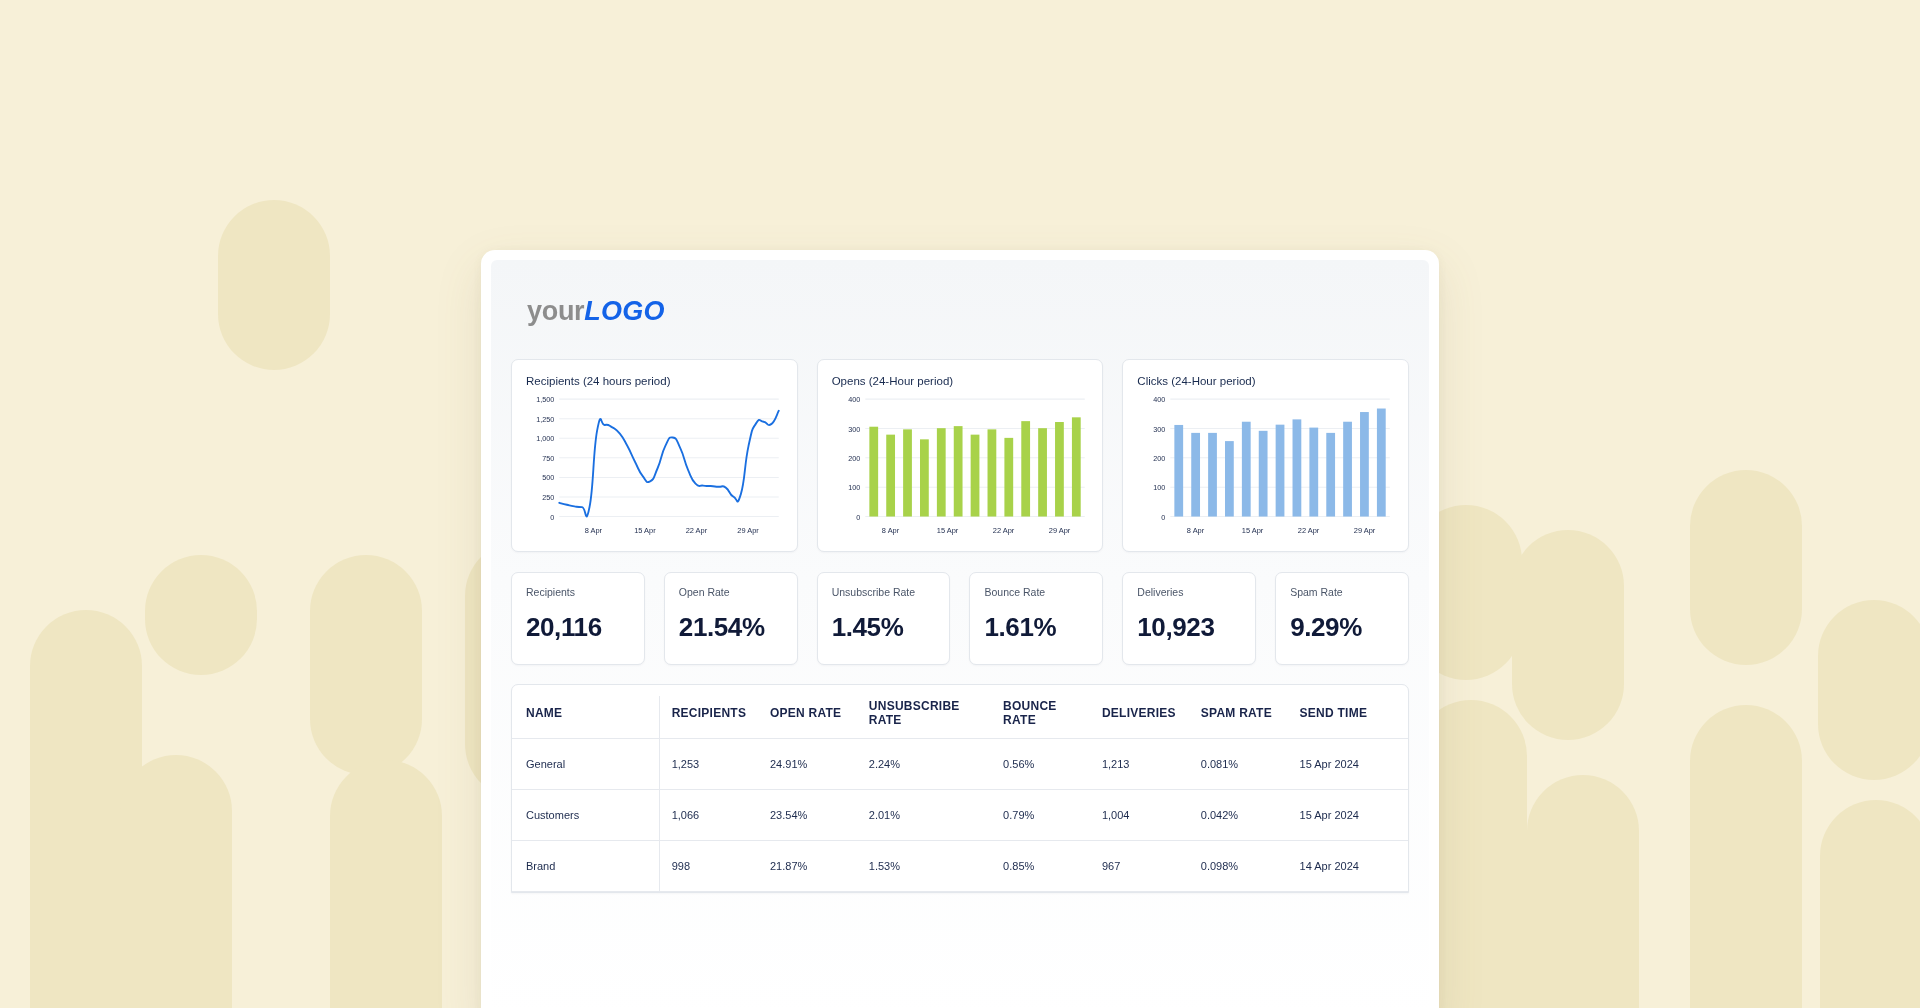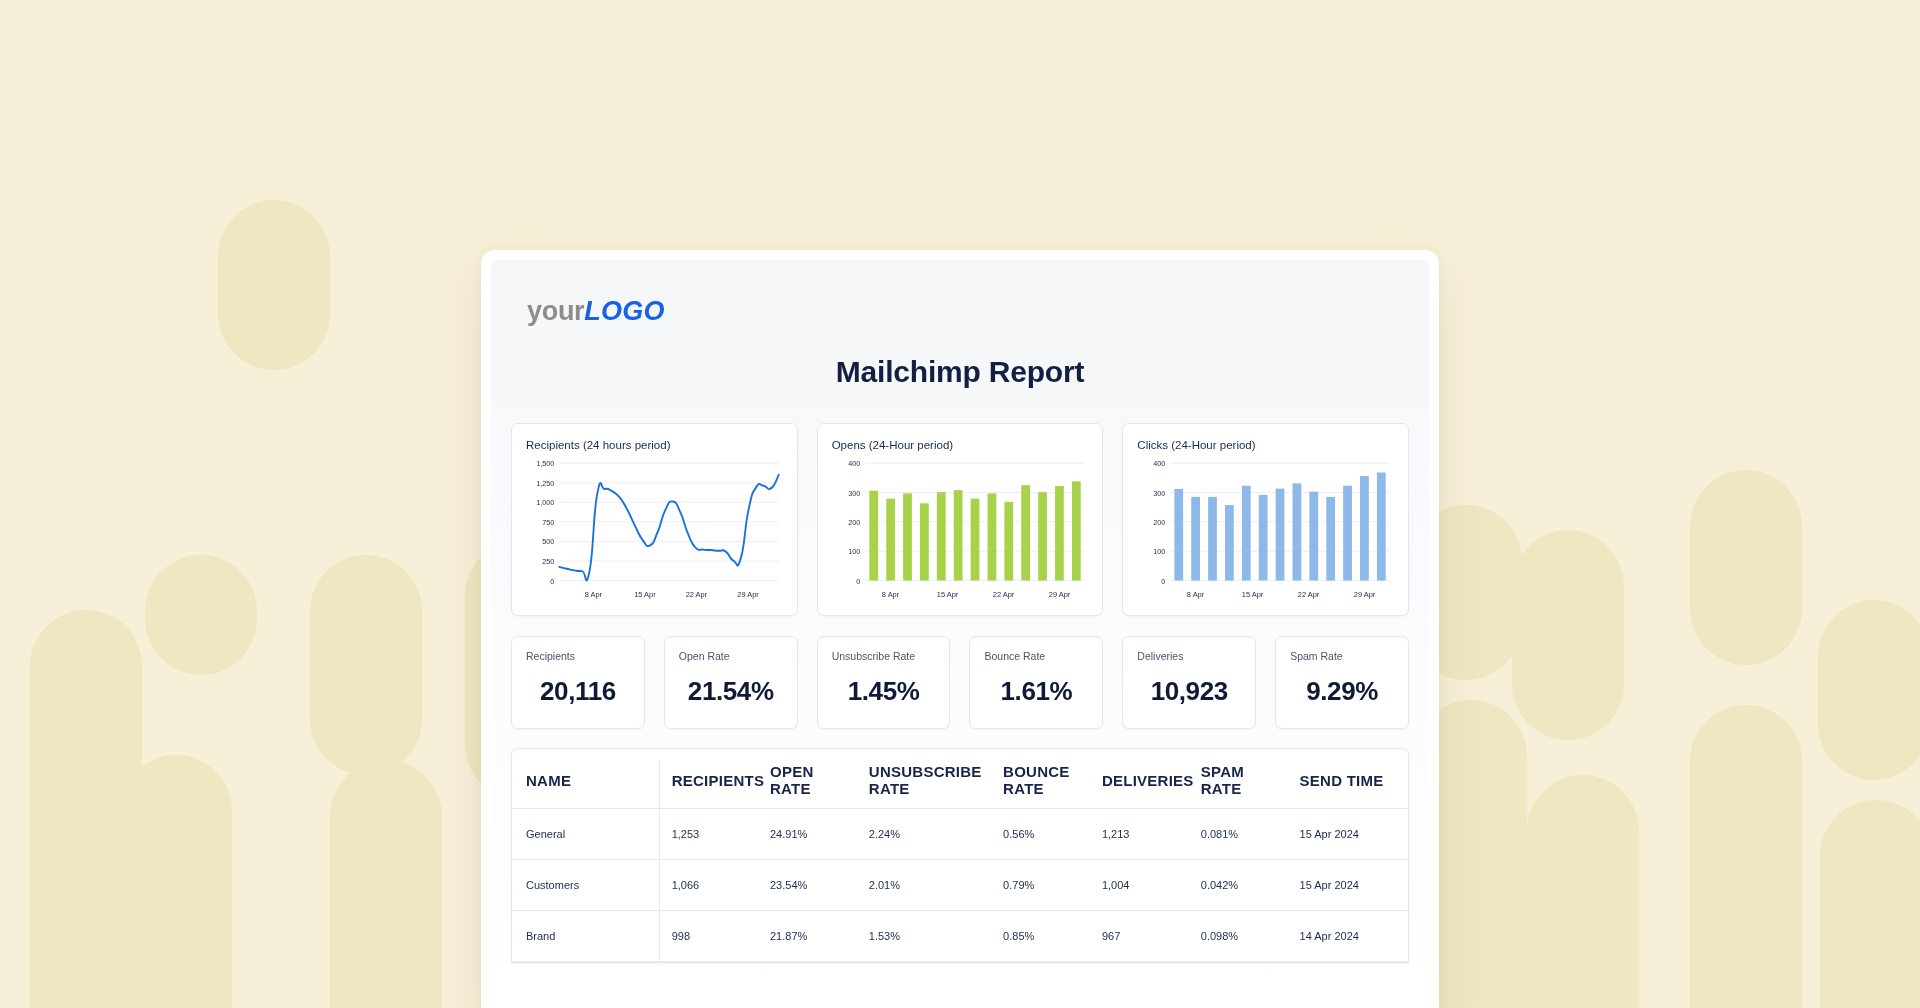--- a/index.html
+++ b/index.html
@@ -57,34 +57,34 @@
   
   #kpi-row { display:flex; gap:19px; margin-top:20px; padding:0 8px; }
   .kpi-card {
     flex:1; background:#fff; border:1px solid #e3e7ec; border-radius:7px;
     height:93px; padding:13px 14px 0 14px;
     box-shadow:0 1px 2px rgba(30,40,60,.035);
   }
   .kpi-label { font-size:10.5px; color:#4a5568; }
   .kpi-value {
     font-size:26px; font-weight:700; color:#101a38;
-    text-align:center; margin-top:14px; letter-spacing:-.4px;
+    text-align:left; margin-top:14px; letter-spacing:-.4px;
   }
 
   
   #table-card {
     margin:19px 8px 0 8px; background:#fff;
     border:1px solid #e3e7ec; border-top-left-radius:7px; border-top-right-radius:7px;
     box-shadow:0 1px 2px rgba(30,40,60,.035);
     padding:11px 0 0 0; overflow:hidden;
   }
   #rows-count { font-size:9.8px; color:#6b7482; padding:0 0 9px 14px; }
   #data-table { width:100%; border-collapse:collapse; table-layout:fixed; }
   #data-table th {
-    font-size:15px; font-weight:700; color:#19244a; text-align:left;
+    font-size:12px; font-weight:700; color:#19244a; text-align:left;
     letter-spacing:.25px; padding:3px 0 11px 0;
     border-bottom:1px solid #e6e9ee;
   }
   #data-table td {
     font-size:11px; color:#1c2a4d; padding:19px 0;
     border-bottom:1px solid #e6e9ee; text-align:left;
   }
   #data-table th:first-child, #data-table td:first-child {
     padding-left:14px; border-right:1px solid #e6e9ee;
   }
@@ -123,21 +123,20 @@
 
   <div id="report-sheet">
     <div id="sheet-inner">
 
       <div id="logo-row">
         <span class="logo-text">
           <span class="logo-your">your</span><span class="logo-logo">LOGO</span>
         </span>
       </div>
 
-      <div id="page-title">Mailchimp Report</div>
 
       <div id="chart-row">
           <div class="chart-card">
             <div class="chart-title">Recipients (24 hours period)</div>
             <div class="chart-body">
               <svg viewBox="0 0 262 143" preserveAspectRatio="none">
                 <line x1="34" y1="121" x2="258" y2="121" stroke="#eceff3" stroke-width="1"></line>
                 <text x="29" y="124" text-anchor="end" font-size="7.4" fill="#1e2b4d" font-family="&quot;Liberation Sans&quot;, sans-serif">0</text>
                 <line x1="34" y1="101.83333333333334" x2="258" y2="101.83333333333334" stroke="#eceff3" stroke-width="1"></line>
                 <text x="29" y="104.83333333333334" text-anchor="end" font-size="7.4" fill="#1e2b4d" font-family="&quot;Liberation Sans&quot;, sans-serif">250</text>

